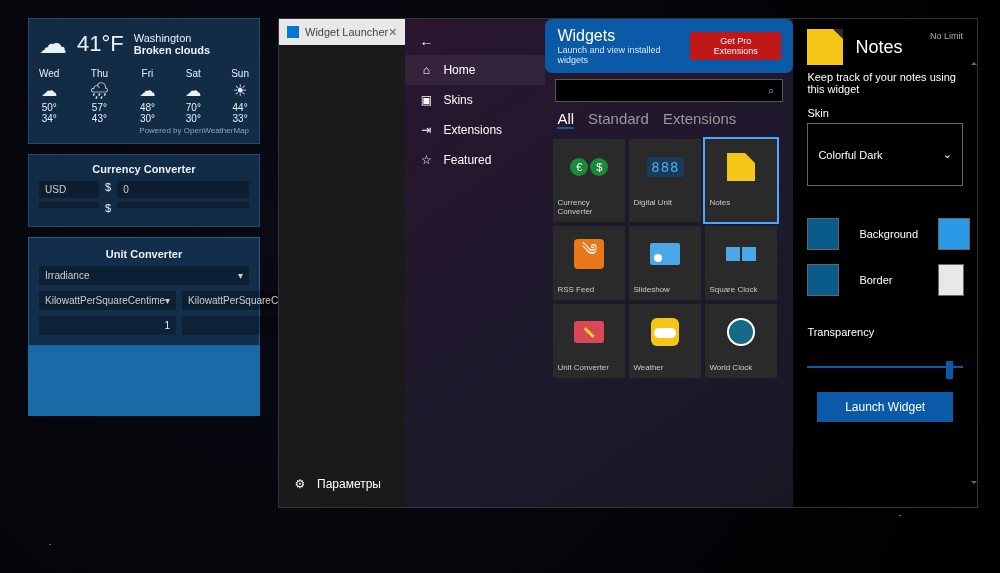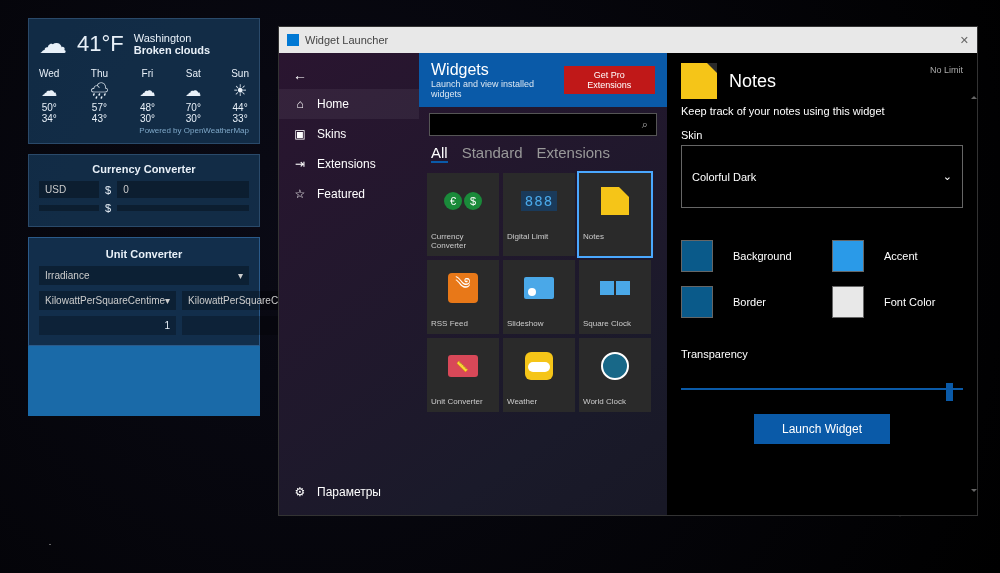--- a/index.html
+++ b/index.html
@@ -12,48 +12,48 @@
 .weather-head { display: flex; align-items: center; gap: 10px; margin-bottom: 8px; }
 .weather-icon-big { font-size: 28px; }
 .temp-big { font-size: 22px; font-weight: 300; }
 .loc { font-size: 11px; }
 .loc b { font-weight: 600; }
 .forecast { display: flex; justify-content: space-between; }
 .day { text-align: center; font-size: 10px; }
 .day .di { font-size: 16px; margin: 2px 0; }
 .pwr { text-align: right; font-size: 8px; color: #7fa8c8; margin-top: 2px; }
 .widget-title { text-align: center; font-weight: 600; margin-bottom: 6px; font-size: 11px; }
-.cc-row { display: flex; gap: 6px; margin-bottom: 4px; align-items: center; }
+.cc-row { display: flex; gap: 6px; margin-bottom: 4px; align-items: flex-start; }
 .cc-sel { background: rgba(0,0,0,0.3); border: none; color: #ccc; padding: 3px 6px; font-size: 10px; width: 60px; }
 .cc-amt { background: rgba(0,0,0,0.3); border: none; color: #ccc; padding: 3px 6px; font-size: 10px; flex: 1; }
 .uc-widget { background: rgba(20,50,80,0.92); border: 1px solid #2a5a8a; padding: 10px; }
 .uc-sel { width: 100%; background: rgba(0,0,0,0.3); border: none; color: #ccc; padding: 4px 6px; font-size: 10px; margin-bottom: 6px; display:flex; justify-content:space-between; }
 .uc-row { display: flex; gap: 6px; }
 .uc-row > div { flex: 1; }
 .uc-val { text-align: right; background: rgba(0,0,0,0.25); padding: 4px 6px; font-size: 10px; margin-top: 4px; }
 .empty-widget { background: #1a6aa8; height: 70px; }
 
 
-.win { position: absolute; left: 278px; top: 26px; width: 700px; height: 490px; background: #1a1a1a; border: 1px solid #333; display: flex; flex-direction: column; }
+.win { position: absolute; left: 278px; top: 18px; width: 700px; height: 490px; background: #1a1a1a; border: 1px solid #333; display: flex; flex-direction: row; }
 .titlebar { height: 26px; background: #e8e8e8; display: flex; align-items: center; padding: 0 8px; font-size: 11px; color: #444; }
 .titlebar .tico { width: 12px; height: 12px; background: #0078d4; margin-right: 6px; }
 .titlebar .close { margin-left: auto; color: #666; }
 .content { flex: 1; display: flex; background: linear-gradient(145deg, #2a1530 0%, #1a1a2a 60%, #151520 100%); overflow: hidden; }
 
 
 .nav { width: 140px; padding: 8px 0; color: #fff; font-size: 12px; }
 .nav-back { padding: 6px 14px; font-size: 14px; }
 .nav-item { display: flex; align-items: center; gap: 10px; padding: 8px 14px; cursor: pointer; }
 .nav-item.active { background: rgba(255,255,255,0.06); }
 .nav-ico { width: 14px; display: inline-flex; justify-content: center; }
 .nav-bottom { position: absolute; bottom: 8px; left: 0; width: 140px; }
 
 
 .mid { width: 248px; display: flex; flex-direction: column; }
-.mid-header { background: #0a5aa8; padding: 8px 12px; color: #fff; display: flex; justify-content: space-between; align-items: center; }
+.mid-header { background: #0a5aa8; padding: 8px 12px; color: #fff; display: flex; justify-content: space-between; align-items: center; border-radius: 7px; }
 .mid-header h2 { font-size: 16px; font-weight: 400; }
 .mid-header .sub { font-size: 9px; opacity: 0.85; }
 .pro-btn { background: #c01818; color: #fff; font-size: 9px; padding: 4px 8px; border: none; }
 .search { margin: 6px 10px 4px; display: flex; border: 1px solid #555; background: #000; }
 .search input { flex: 1; background: transparent; border: none; color: #fff; padding: 4px 8px; font-size: 11px; outline: none; }
 .search .sico { padding: 4px 8px; color: #aaa; font-size: 11px; }
 .tabs { display: flex; gap: 14px; padding: 4px 12px 6px; color: #999; font-size: 15px; font-weight: 300; }
 .tabs .tab { cursor: pointer; }
 .tabs .tab.active { color: #fff; border-bottom: 2px solid #0a5aa8; }
 .grid { flex: 1; overflow-y: auto; padding: 4px 8px; display: grid; grid-template-columns: repeat(3, 72px); gap: 4px; align-content: start; }
@@ -244,21 +244,21 @@
                 <span>€</span>
                 <span>$</span>
               </div>
             </div>
        <div class="tile-lbl">Currency Converter</div>
      </div>
           <div class="tile ">
        <div class="tile-ico">
               <div class="ico-dc">888</div>
             </div>
-       <div class="tile-lbl">Digital Limit</div>
+       <div class="tile-lbl">Digital Unit</div>
      </div>
           <div class="tile sel">
        <div class="tile-ico">
               <div class="ico-notes"></div>
             </div>
        <div class="tile-lbl">Notes</div>
      </div>
           <div class="tile ">
        <div class="tile-ico">
               <div class="ico-rss">༄</div>

